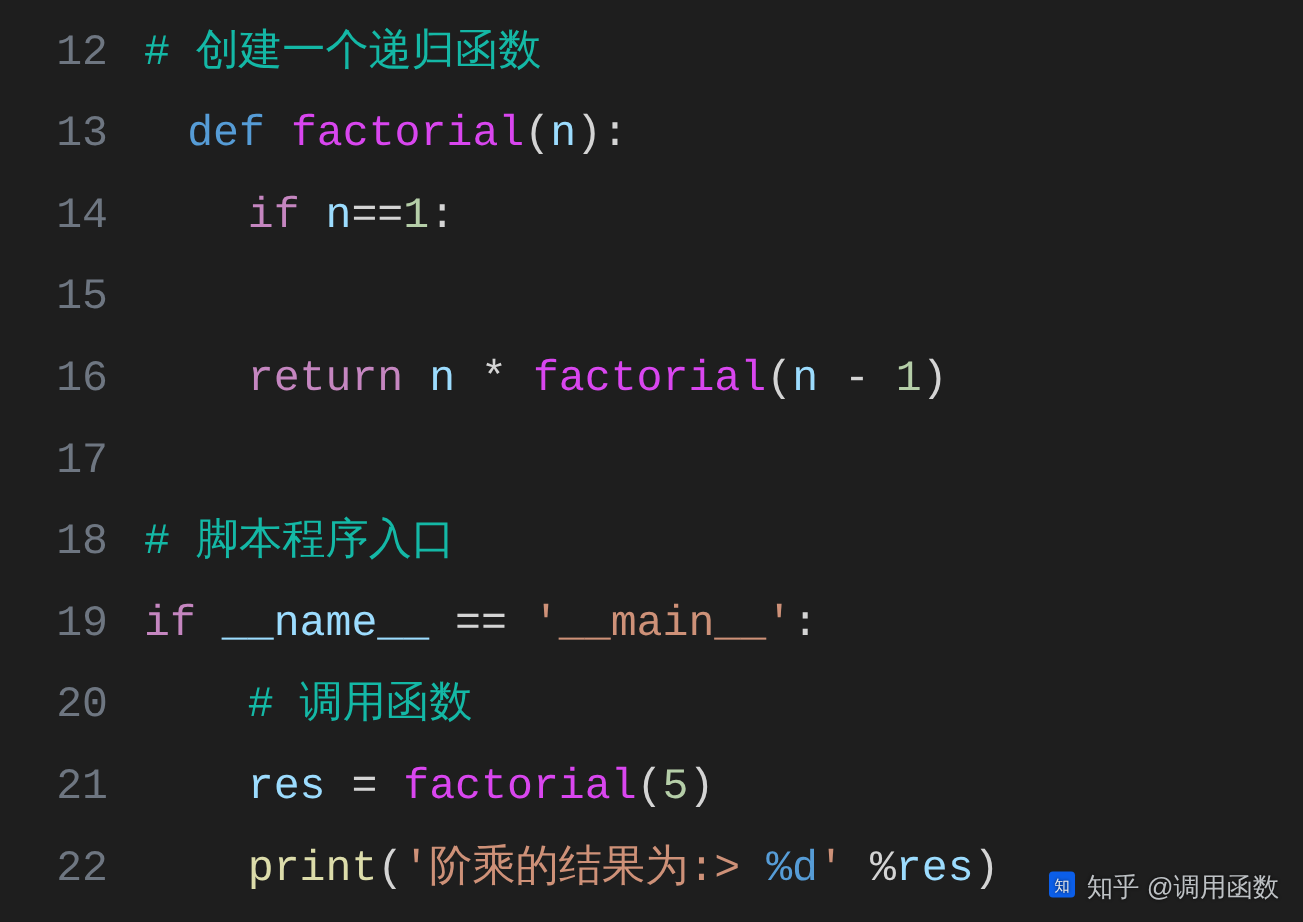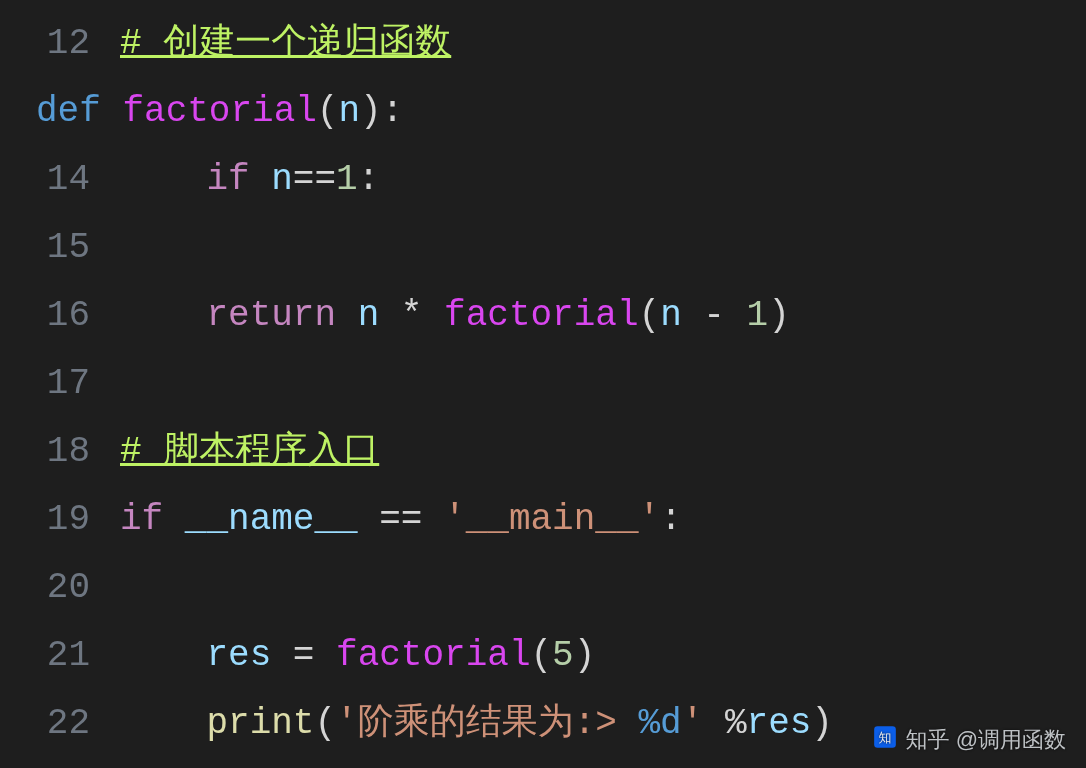--- a/index.html
+++ b/index.html
@@ -31,21 +31,21 @@
     text-align: right;
     color: #6e7681;
     padding-right: 30px;
     user-select: none;
     flex: 0 0 auto;
   }
   .code {
     flex: 1 1 auto;
     color: #d4d4d4;
   }
-  .tok-comment { color: #bef264; text-decoration: underline; }
+  .tok-comment { color: #14b8a6; }
   .tok-keyword { color: #569cd6; margin-left: 36px; }
   .tok-control { color: #c586c0; }
   .tok-funcname { color: #d946ef; }
   .tok-param   { color: #9cdcfe; }
   .tok-var     { color: #9cdcfe; }
   .tok-number  { color: #b5cea8; }
   .tok-string  { color: #ce9178; }
   .tok-builtin { color: #dcdcaa; }
   .tok-dunder  { color: #9cdcfe; }
   .tok-fmt     { color: #569cd6; }
@@ -63,28 +63,28 @@
     opacity: 0.9;
     text-shadow: 0 0 3px rgba(0,0,0,0.8);
   }
   .watermark svg { width: 26px; height: 26px; }
 </style>
 </head>
 <body>
 
 <div class="editor" id="editor-root">
     <div class="line"><div class="gutter">12</div><div class="code"><span class="tok-comment"># 创建一个递归函数</span></div></div>
-    <div class="line"><div class="code"><span class="tok-keyword">def</span><span class="tok-punct"> </span><span class="tok-funcname">factorial</span><span class="tok-punct">(</span><span class="tok-param">n</span><span class="tok-punct">):</span></div></div>
+    <div class="line"><div class="gutter">13</div><div class="code"><span class="tok-keyword">def</span><span class="tok-punct"> </span><span class="tok-funcname">factorial</span><span class="tok-punct">(</span><span class="tok-param">n</span><span class="tok-punct">):</span></div></div>
     <div class="line"><div class="gutter">14</div><div class="code"><span class="tok-punct">    </span><span class="tok-control">if</span><span class="tok-punct"> </span><span class="tok-var">n</span><span class="tok-punct">==</span><span class="tok-number">1</span><span class="tok-punct">:</span></div></div>
     <div class="line"><div class="gutter">15</div></div>
     <div class="line"><div class="gutter">16</div><div class="code"><span class="tok-punct">    </span><span class="tok-control">return</span><span class="tok-punct"> </span><span class="tok-var">n</span><span class="tok-punct"> * </span><span class="tok-funcname">factorial</span><span class="tok-punct">(</span><span class="tok-var">n</span><span class="tok-punct"> - </span><span class="tok-number">1</span><span class="tok-punct">)</span></div></div>
     <div class="line"><div class="gutter">17</div><div class="code"></div></div>
     <div class="line"><div class="gutter">18</div><div class="code"><span class="tok-comment"># 脚本程序入口</span></div></div>
     <div class="line"><div class="gutter">19</div><div class="code"><span class="tok-control">if</span><span class="tok-punct"> </span><span class="tok-dunder">__name__</span><span class="tok-punct"> == </span><span class="tok-string">'__main__'</span><span class="tok-punct">:</span></div></div>
-    <div class="line"><div class="gutter">20</div></div>
+    <div class="line"><div class="gutter">20</div><div class="code"><span class="tok-punct">    </span><span class="tok-comment"># 调用函数</span></div></div>
     <div class="line"><div class="gutter">21</div><div class="code"><span class="tok-punct">    </span><span class="tok-var">res</span><span class="tok-punct"> = </span><span class="tok-funcname">factorial</span><span class="tok-punct">(</span><span class="tok-number">5</span><span class="tok-punct">)</span></div></div>
     <div class="line"><div class="gutter">22</div><div class="code"><span class="tok-punct">    </span><span class="tok-builtin">print</span><span class="tok-punct">(</span><span class="tok-string">'阶乘的结果为:&gt; </span><span class="tok-fmt">%d</span><span class="tok-string">'</span><span class="tok-punct"> %</span><span class="tok-var">res</span><span class="tok-punct">)</span></div></div>
   </div>
 
 <div class="watermark">
   <span>
     <svg viewBox="0 0 24 24" fill="#ffffff">
         <rect x="2" y="2" width="20" height="20" rx="3" fill="#0a66ff"></rect>
         <text x="12" y="17" text-anchor="middle" font-size="12" font-family="Arial" fill="#fff">知</text>
       </svg>

